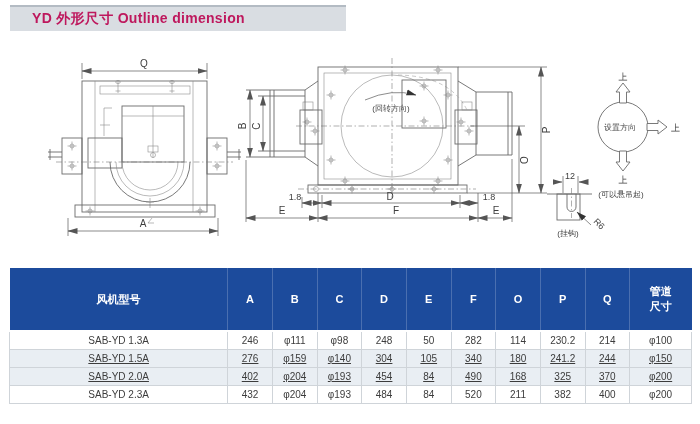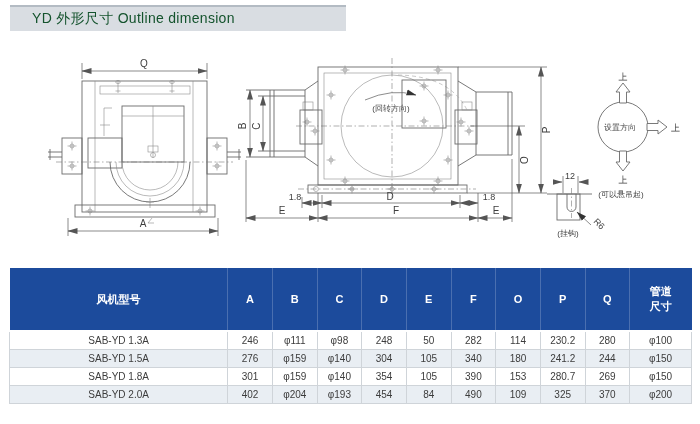--- a/index.html
+++ b/index.html
@@ -6,21 +6,21 @@
   body {
     width:700px; height:424px; position:relative; overflow:hidden;
     background:#ffffff; font-family:"Liberation Sans", sans-serif;
   }
   .title-bar {
     position:absolute; left:10px; top:5px; width:336px; height:24px;
     background:#d9dde2; border-top:2px solid #b3bbc3;
     display:flex; align-items:center;
   }
   .title-bar .title-text {
-    color:#14532d; font-weight:normal; font-size:14px; padding-left:22px;
+    color:#be185d; font-weight:bold; font-size:14px; padding-left:22px;
     letter-spacing:0.3px; white-space:pre;
   }
   .drawing-svg { position:absolute; left:0; top:50px; }
 
   
   .ln   { stroke:#6a6a6a; stroke-width:0.9; fill:none; }
   .thin { stroke:#8c8c8c; stroke-width:0.6; fill:none; }
   .dim  { stroke:#5a5a5a; stroke-width:0.7; fill:none; }
   .cl   { stroke:#7a7a7a; stroke-width:0.6; fill:none; stroke-dasharray:6 2.5 1.5 2.5; }
   .dsh  { stroke:#a5a5a5; stroke-width:0.6; fill:none; stroke-dasharray:4 3; }
@@ -37,21 +37,21 @@
   .spec-table th {
     background:#1c4b9c; color:#ffffff; font-size:11px; font-weight:bold;
     height:21px; border-right:1px solid #4a6fb0; border-bottom:2px solid #ffffff;
     padding:16px; text-align:center;
   }
   .spec-table th:last-child { border-right:none; }
   .spec-table td {
     font-size:10px; color:#3c3c3c; text-align:center; height:17px;
     border:1px solid #cfd4d9; padding:0; background:#ffffff;
   }
-  .spec-table tr.alt td { background:#e9eef3; }
+  .spec-table tr.alt td { background:#e9eef3;text-decoration:underline; }
 </style>
 </head>
 <body>
 
 <div class="title-bar">
   <span class="title-text">YD 外形尺寸 Outline dimension</span>
 </div>
 
 <svg class="drawing-svg" width="700" height="215" viewBox="0 0 700 215" xmlns="http://www.w3.org/2000/svg">
   <defs>
@@ -239,56 +239,56 @@
       <tr>
         <td>SAB-YD 1.3A</td>
         <td>246</td>
         <td>φ111</td>
         <td>φ98</td>
         <td>248</td>
         <td>50</td>
         <td>282</td>
         <td>114</td>
         <td>230.2</td>
-        <td>280</td>
+        <td>214</td>
         <td>φ100</td>
       </tr>
       <tr class="alt">
         <td>SAB-YD 1.5A</td>
         <td>276</td>
         <td>φ159</td>
         <td>φ140</td>
         <td>304</td>
         <td>105</td>
         <td>340</td>
         <td>180</td>
         <td>241.2</td>
         <td>244</td>
         <td>φ150</td>
       </tr>
-      <tr>
-        <td>SAB-YD 1.8A</td>
-        <td>301</td>
-        <td>φ159</td>
-        <td>φ140</td>
-        <td>354</td>
-        <td>105</td>
-        <td>390</td>
-        <td>153</td>
-        <td>280.7</td>
-        <td>269</td>
-        <td>φ150</td>
-      </tr>
       <tr class="alt">
         <td>SAB-YD 2.0A</td>
         <td>402</td>
         <td>φ204</td>
         <td>φ193</td>
         <td>454</td>
         <td>84</td>
         <td>490</td>
-        <td>109</td>
+        <td>168</td>
         <td>325</td>
         <td>370</td>
         <td>φ200</td>
       </tr>
+      <tr>
+        <td>SAB-YD 2.3A</td>
+        <td>432</td>
+        <td>φ204</td>
+        <td>φ193</td>
+        <td>484</td>
+        <td>84</td>
+        <td>520</td>
+        <td>211</td>
+        <td>382</td>
+        <td>400</td>
+        <td>φ200</td>
+      </tr>
     </tbody>
 </table>
 
 </body></html>

